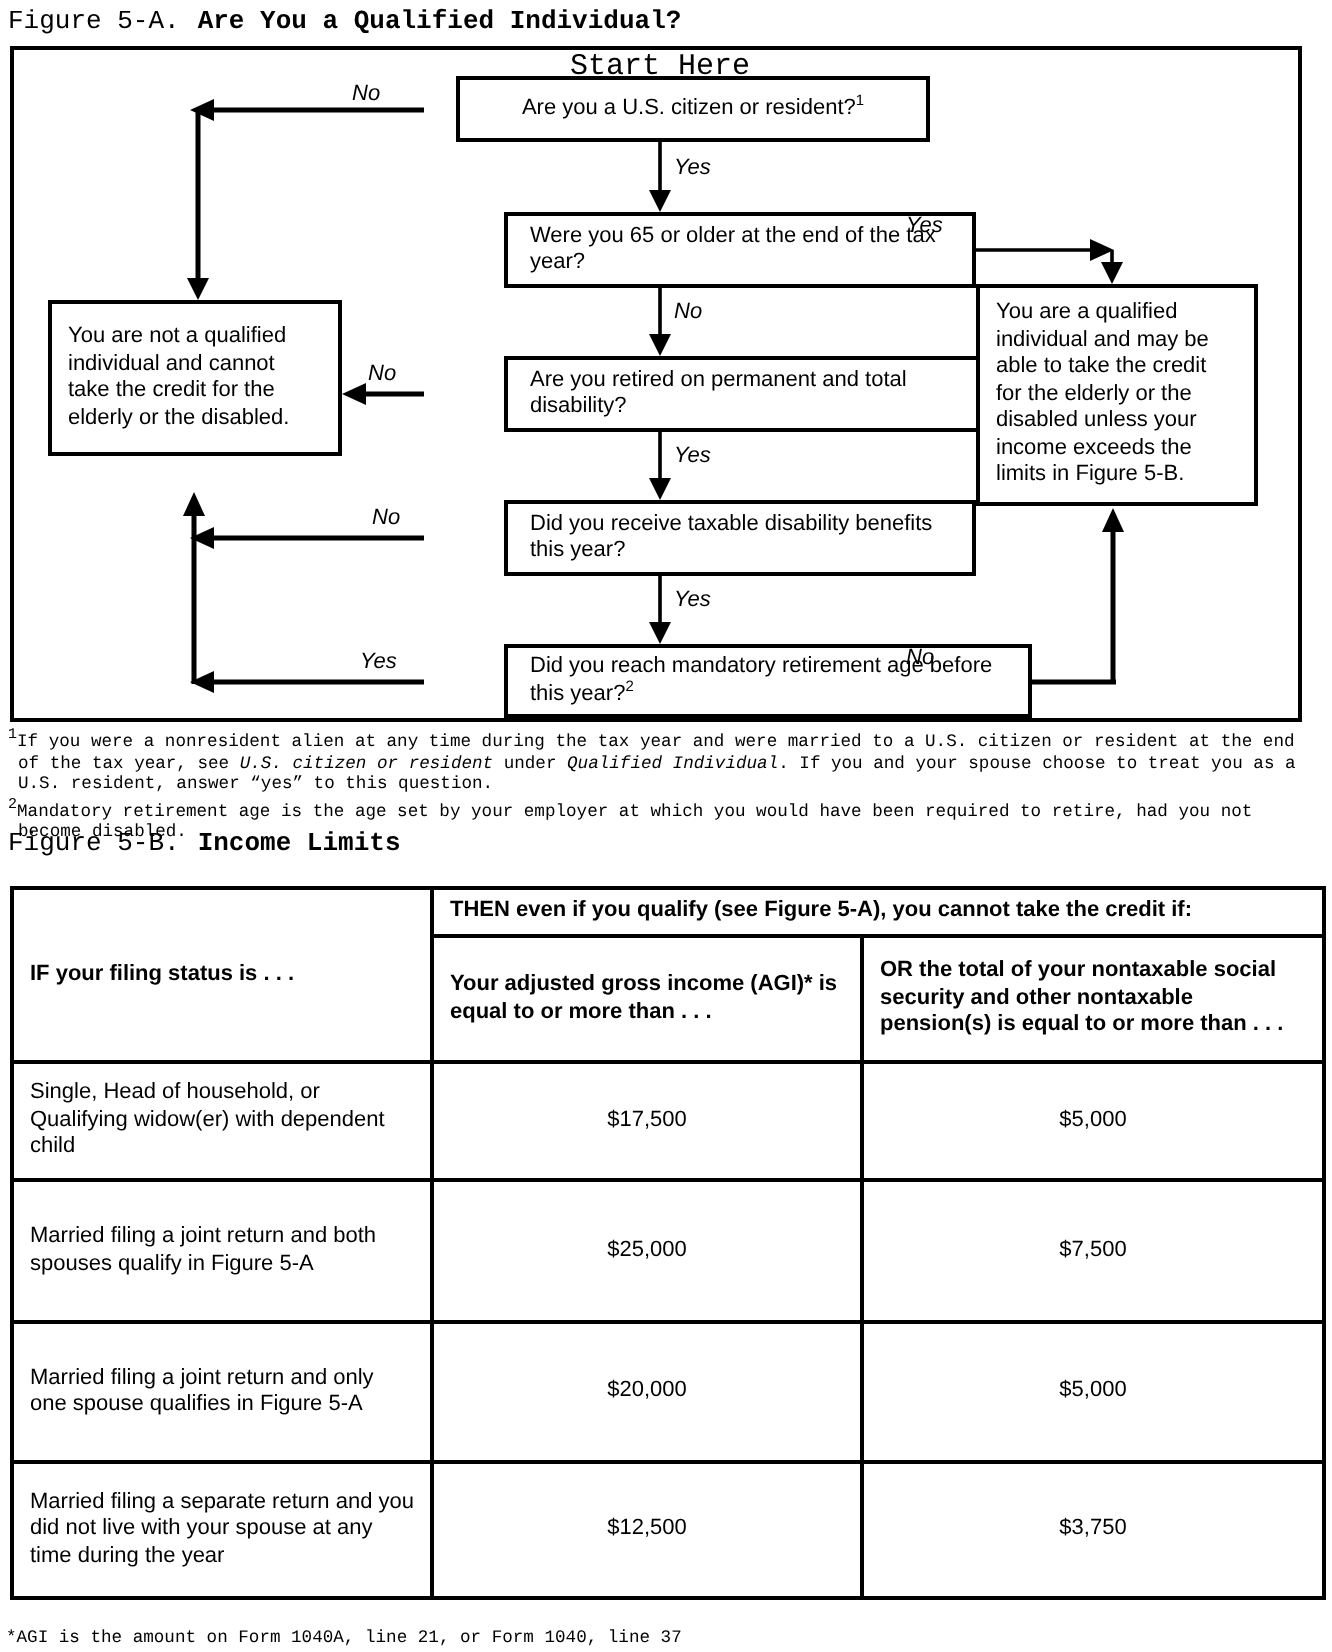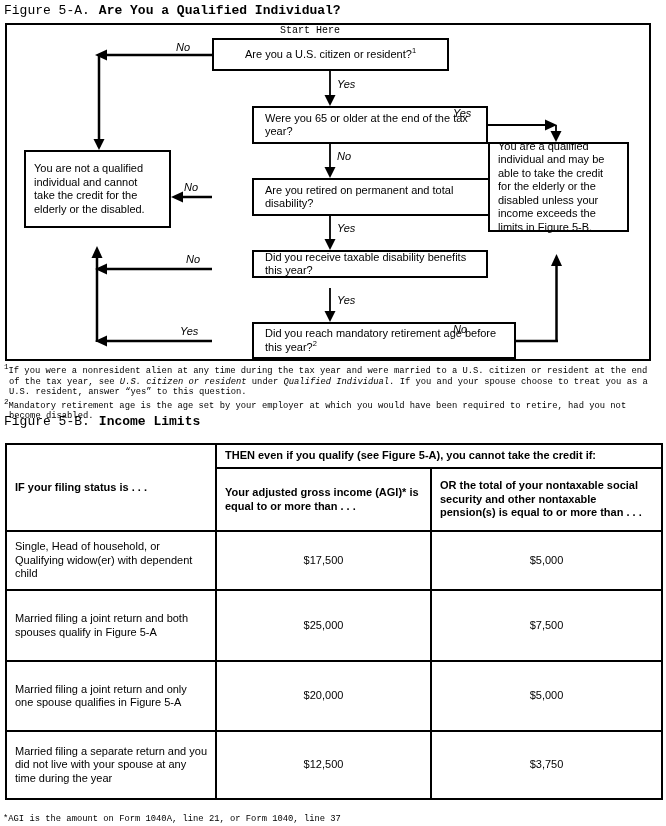--- a/index.html
+++ b/index.html
@@ -5,27 +5,27 @@
   html,body { margin:0; padding:0; background:#fff; }
   .page {
     position:relative; width:666px; height:826px; background:#fff;
     font-family:"Liberation Sans", sans-serif; color:#000; overflow:hidden;
   }
   .abs { position:absolute;font-family:Liberation Mono, monospace; }
   .figtitle { font-size:13px; white-space:nowrap; }
   .figtitle .tprefix { font-weight:normal; }
   .figtitle .tbold { font-weight:bold; margin-left:9px; }
   .frame { border:2px solid #000; box-sizing:border-box; background:#fff; }
-  .starthere { font-size:10px; text-align:left; }
+  .starthere { font-size:15px; text-align:center; }
   .fbox {
     position:absolute; background:#fff; border:2px solid #000; box-sizing:border-box;
     font-size:11px; line-height:13.5px; display:flex; align-items:center; z-index:3;
   }
   .qbox { padding:2px 11px;margin-left:40px; }
-  .qcenter { justify-content:center; text-align:center; padding:2px 4px; }
+  .qcenter { justify-content:center; text-align:center; padding:2px 4px;margin-left:16px; }
   .sidebox { padding:4px 8px; }
   .lbl { position:absolute; font-style:italic; font-size:11px; z-index:4; white-space:nowrap; }
   sup { font-size:7.5px; line-height:0; vertical-align:super; }
   .arrows { position:absolute; left:0; top:0; z-index:2; }
   .fnotes { font-size:8.8px; line-height:10.5px; }
   .fnote { padding-left:5px; text-indent:-5px; margin-bottom:3px; }
   .fnote .it { font-style:italic; }
   table.limits {
     border-collapse:collapse; table-layout:fixed; position:absolute;
     left:5px; top:443px; width:656px; font-size:11px; line-height:13.5px;
@@ -120,33 +120,33 @@
   </div>
 
   <div class="fbox qbox" style="left:212px; top:106px; width:236px; height:38px;">
     <div>Were you 65 or older at the end of the tax year?</div>
   </div>
 
   <div class="fbox qbox" style="left:212px; top:178px; width:260px; height:38px;">
     <div>Are you retired on permanent and total disability?</div>
   </div>
 
-  <div class="fbox qbox" style="left:212px; top:250px; width:236px; height:28px;">
+  <div class="fbox qbox" style="left:212px; top:250px; width:236px; height:38px;">
     <div>Did you receive taxable disability benefits this year?</div>
   </div>
 
   <div class="fbox qbox" style="left:212px; top:322px; width:264px; height:37px;">
     <div><span>Did you reach mandatory retirement age before this year?</span><sup>2</sup></div>
   </div>
 
   <div class="fbox sidebox" style="left:24px; top:150px; width:147px; height:78px;">
     <div>You are not a qualified individual and cannot take the credit for the elderly or the disabled.</div>
   </div>
 
-  <div class="fbox sidebox" style="left:488px; top:142px; width:141px; height:90px;">
+  <div class="fbox sidebox" style="left:488px; top:142px; width:141px; height:111px;">
     <div>You are a qualified individual and may be able to take the credit for the elderly or the disabled unless your income exceeds the limits in Figure 5-B.</div>
   </div>
 
   <div class="lbl" style="left:176px; top:41px;">No</div>
   <div class="lbl" style="left:337px; top:78px;">Yes</div>
   <div class="lbl" style="left:453px; top:107px;">Yes</div>
   <div class="lbl" style="left:337px; top:150px;">No</div>
   <div class="lbl" style="left:184px; top:181px;">No</div>
   <div class="lbl" style="left:337px; top:222px;">Yes</div>
   <div class="lbl" style="left:186px; top:253px;">No</div>

